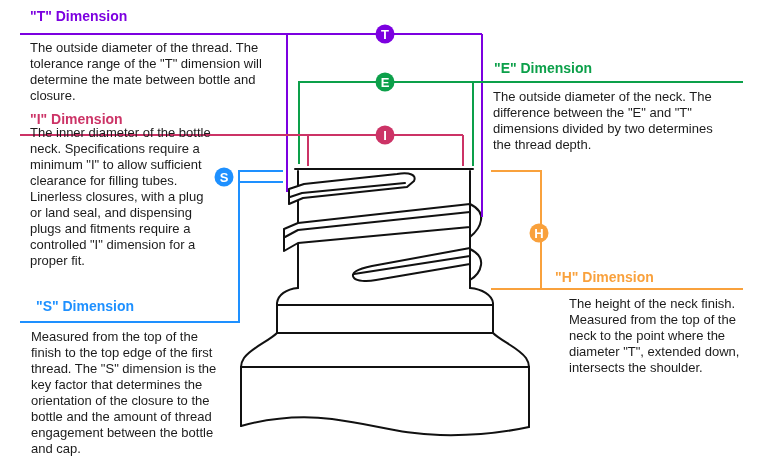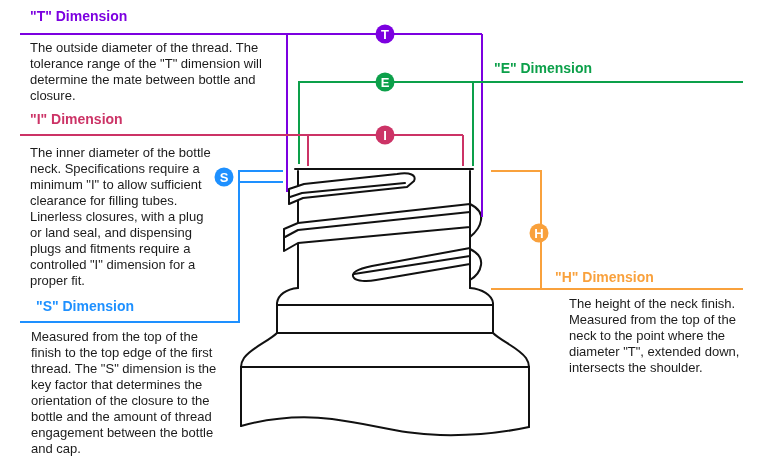--- a/index.html
+++ b/index.html
@@ -84,23 +84,27 @@
     </g>
   </svg>
 
   <div class="hd c-t" style="left:30px;top:8px">"T" Dimension</div>
   <div class="txt w-t" style="left:30px;top:40px">The outside diameter of the thread. The
 tolerance range of the "T" dimension will
 determine the mate between bottle and
 closure.</div>
 
   <div class="hd c-e" style="left:494px;top:60px">"E" Dimension</div>
+  <div class="txt w-e" style="left:493px;top:89px">The outside diameter of the neck. The
+difference between the "E" and "T"
+dimensions divided by two determines
+the thread depth.</div>
 
   <div class="hd c-i" style="left:30px;top:111px">"I" Dimension</div>
-  <div class="txt w-i" style="left:30px;top:145px">The inner diameter of the bottle
+  <div class="txt w-i" style="left:30px;top:125px">The inner diameter of the bottle
 neck. Specifications require a
 minimum "I" to allow sufficient
 clearance for filling tubes.
 Linerless closures, with a plug
 or land seal, and dispensing
 plugs and fitments require a
 controlled "I" dimension for a
 proper fit.</div>
 
   <div class="hd c-s" style="left:36px;top:298px">"S" Dimension</div>

